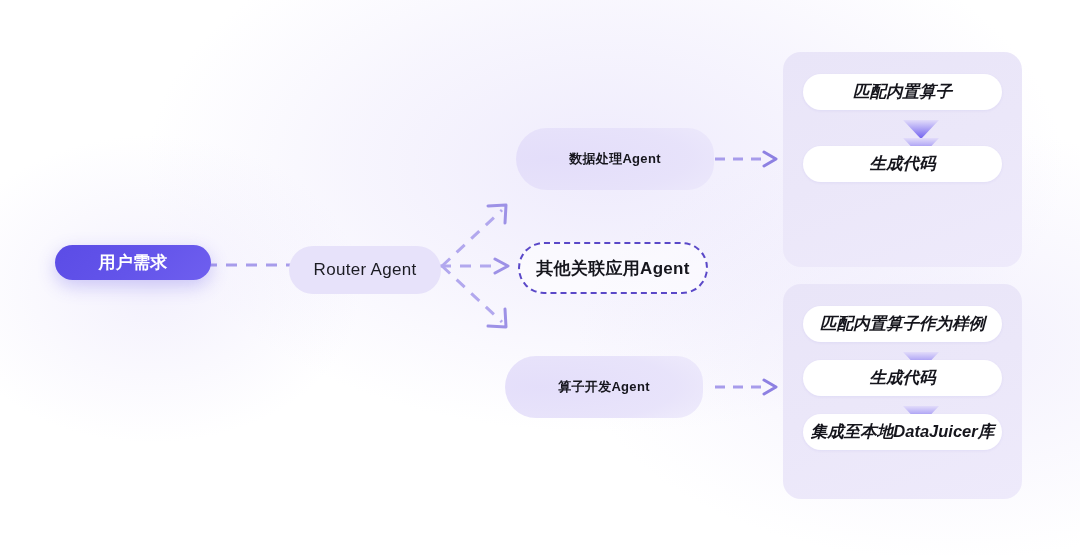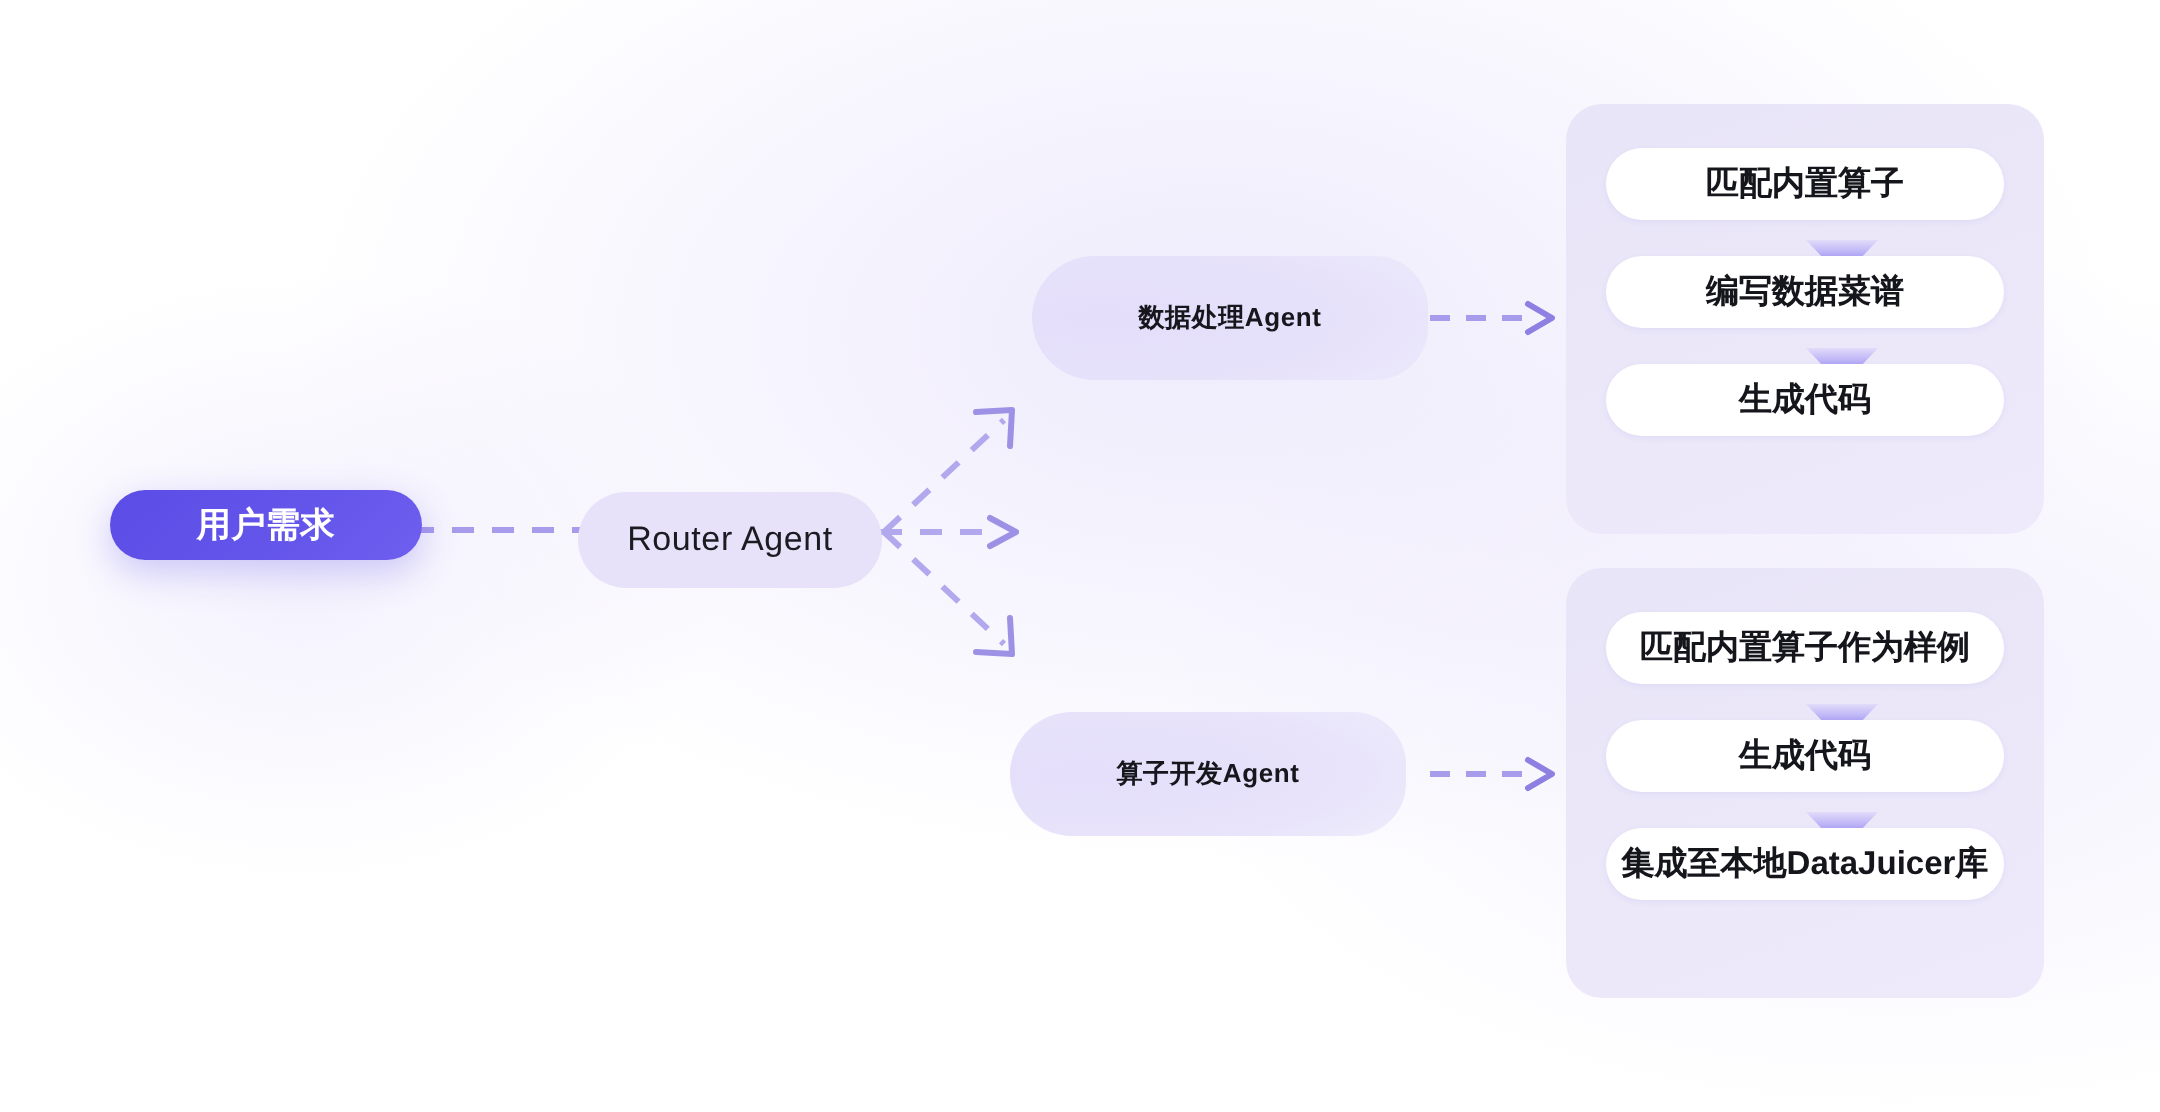--- a/index.html
+++ b/index.html
@@ -98,20 +98,21 @@
     border-radius: 999px;
     background: #ffffff;
     display: flex;
     align-items: center;
     justify-content: center;
     color: #15151c;
     font-size: 16.5px;
     font-weight: 600;
     white-space: nowrap;
     box-shadow: 0 1px 3px rgba(90,75,200,0.07);
+    font-style: italic;
   }
   .tri {
     width: 0;
     height: 0;
     margin: 9px 0;
   }
   .tri svg { display: block; }
 
   
   .conn {
@@ -175,20 +176,23 @@
   </div>
 
   <div class="node node-soft" style="left:289px; top:246px; width:152px; height:48px;">
     <span>Router Agent</span>
   </div>
 
   <div class="node node-blob" style="left:516px; top:128px; width:198px; height:62px;">
     <span>数据处理Agent</span>
   </div>
 
+  <div class="node node-dashed" style="left:518px; top:242px; width:190px; height:52px;">
+    <span>其他关联应用Agent</span>
+  </div>
 
   <div class="node node-blob" style="left:505px; top:356px; width:198px; height:62px;">
     <span>算子开发Agent</span>
   </div>
 
   <div class="panel" style="left:783px; top:52px; width:239px; height:215px;">
 
     <div class="step">
       <span>匹配内置算子</span>
     </div>
@@ -198,23 +202,20 @@
         <defs>
           <linearGradient id="trg1" x1="0" y1="0" x2="0" y2="1">
             <stop offset="0%" stop-color="#e2dcfa"></stop>
             <stop offset="100%" stop-color="#6f5fef"></stop>
           </linearGradient>
         </defs>
         <polygon points="0,1 36,1 18,20" fill="url(#trg1)"></polygon>
       </svg>
     </div>
 
-    <div class="step">
-      <span>编写数据菜谱</span>
-    </div>
 
     <div class="tri">
       <svg width="36" height="20" viewBox="0 0 36 20">
         <defs>
           <linearGradient id="trg2" x1="0" y1="0" x2="0" y2="1">
             <stop offset="0%" stop-color="#e2dcfa"></stop>
             <stop offset="100%" stop-color="#6f5fef"></stop>
           </linearGradient>
         </defs>
         <polygon points="0,1 36,1 18,20" fill="url(#trg2)"></polygon>

